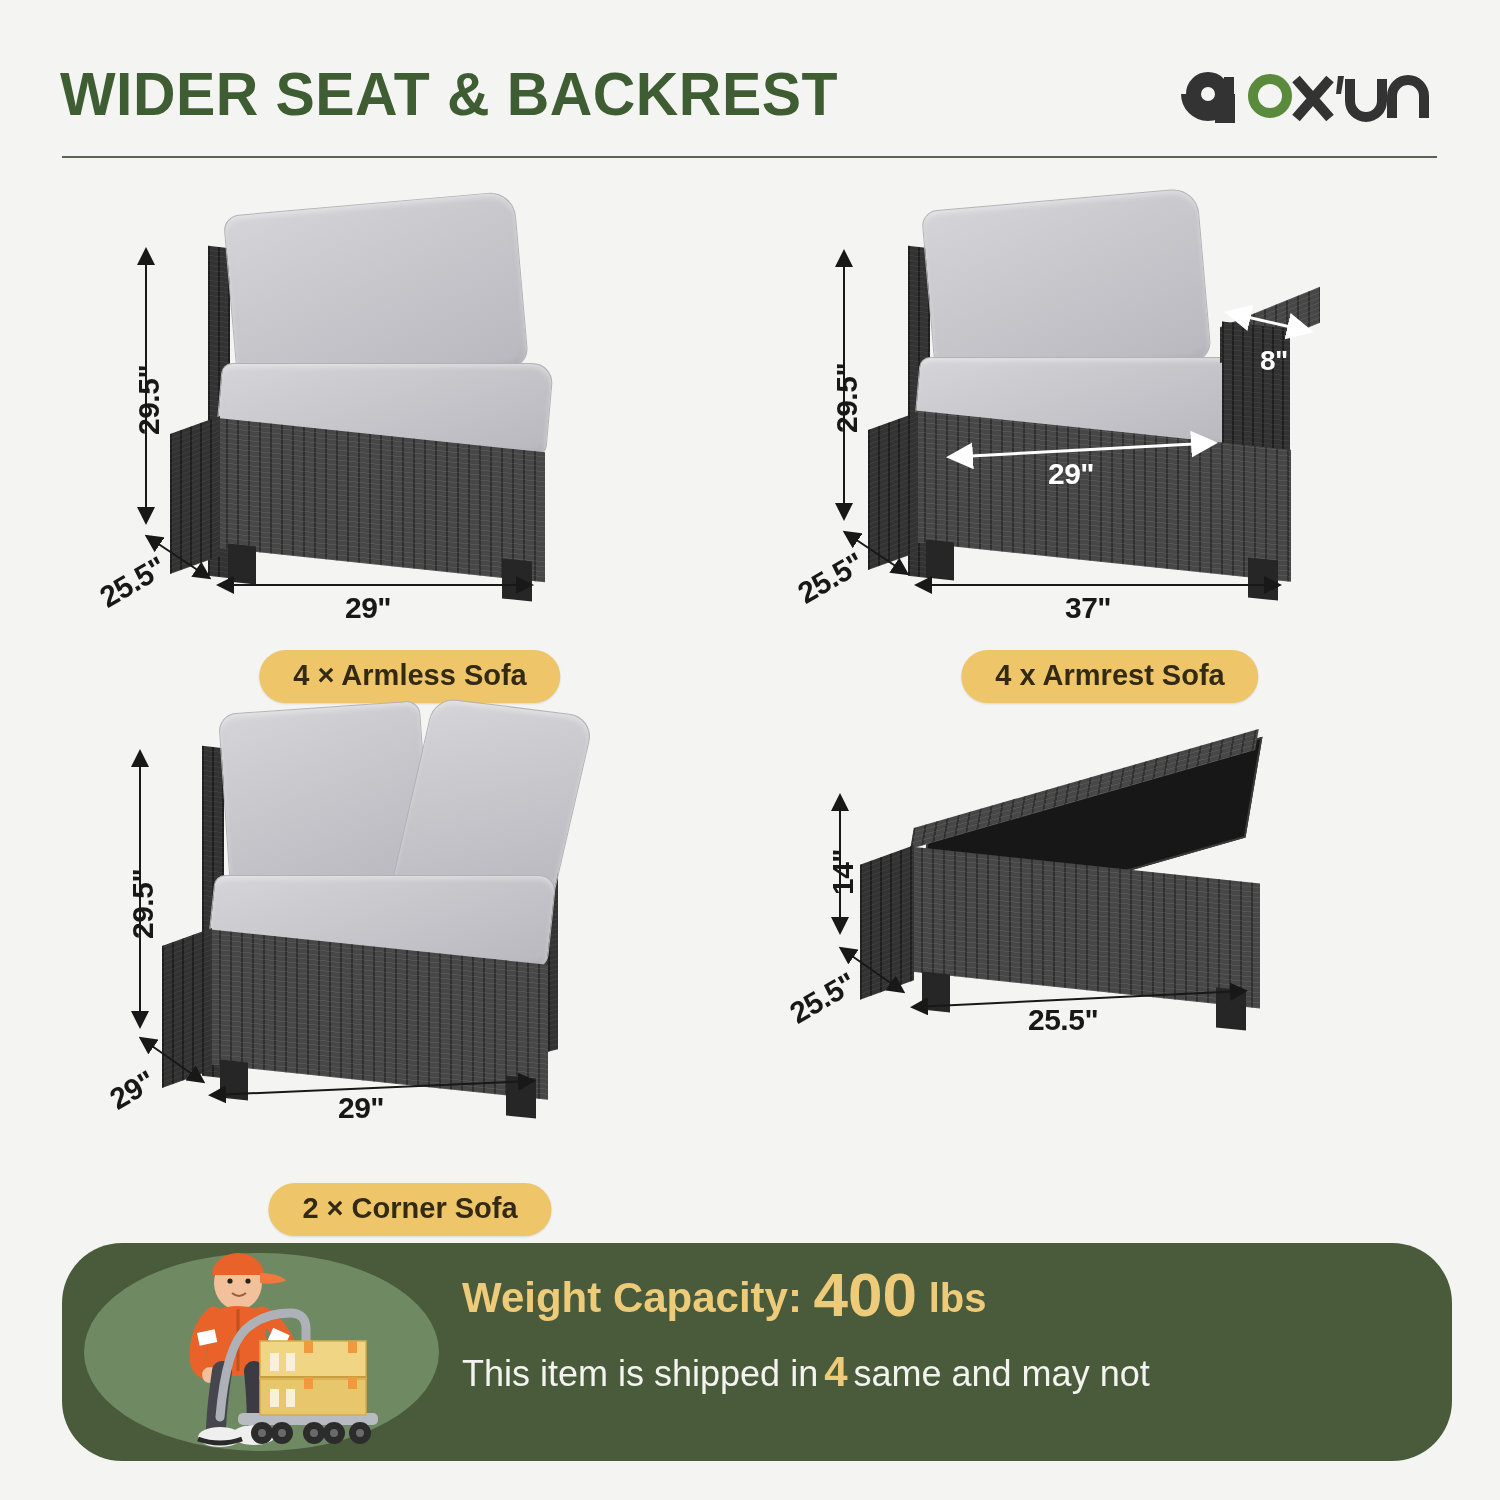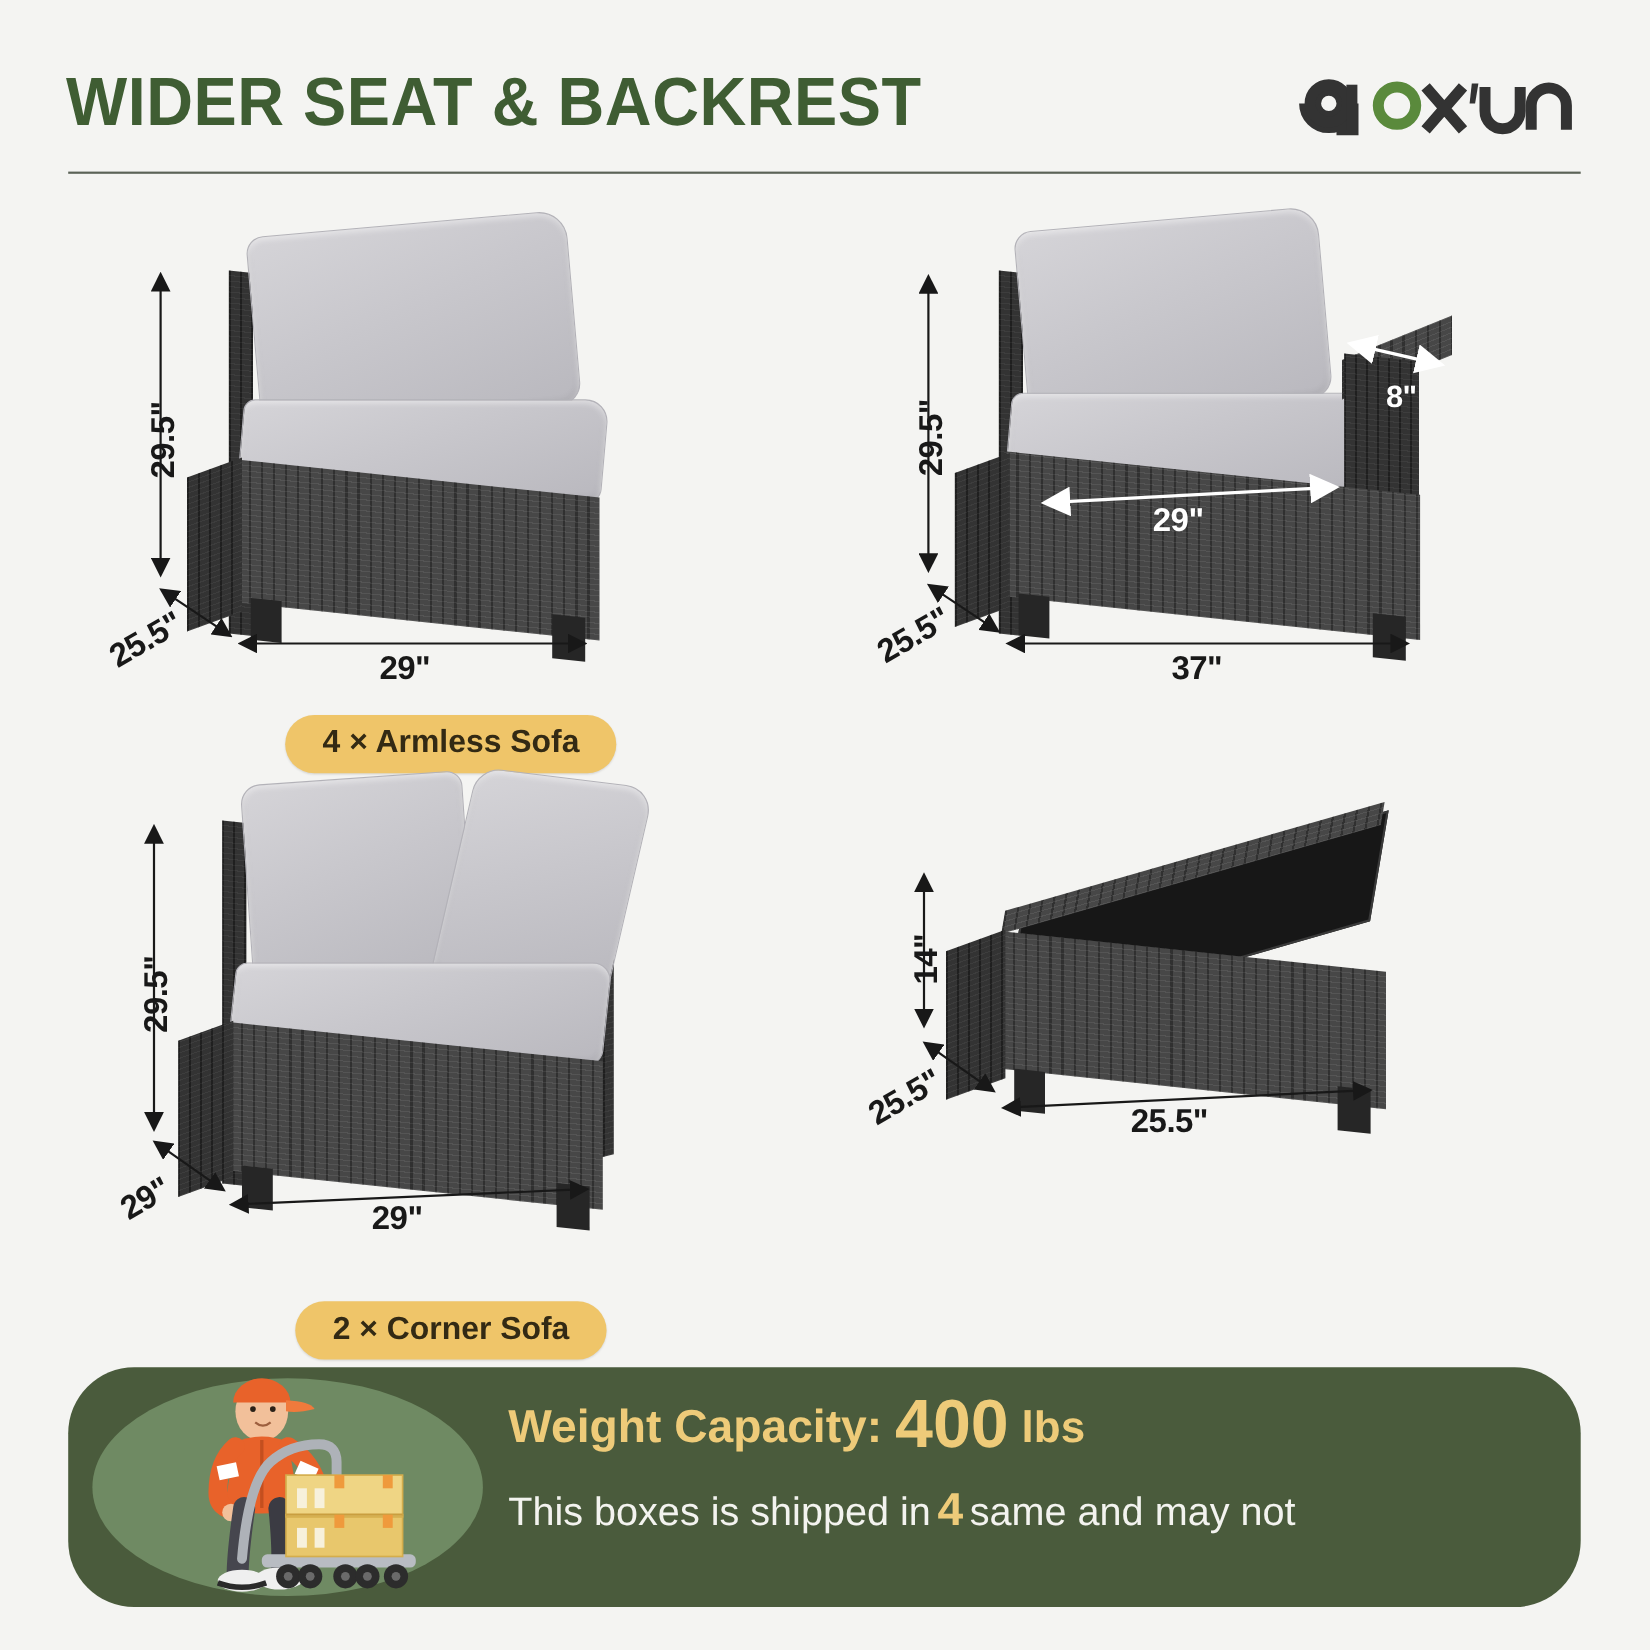--- a/index.html
+++ b/index.html
@@ -142,20 +142,21 @@
 
   
   .banner {
     position: absolute;
     left: 62px;
     top: 1243px;
     width: 1375px;
     height: 218px;
     background: #4a5b3c;
     border-radius: 60px;
+    padding-left: 15px;
   }
   .banner-ellipse {
     position: absolute;
     left: 22px;
     top: 10px;
     width: 355px;
     height: 198px;
     background: #6f8a63;
     border-radius: 50%;
   }
@@ -309,20 +310,21 @@
         <line x1="470" y1="128" x2="548" y2="146" stroke="#ffffff" stroke-width="3" marker-start="url(#wh2)" marker-end="url(#wh)"></line>
       </svg>
 
       <div class="dim vert" style="left:70px; top:248px;">29.5"</div>
       <div class="dim diag" style="left:32px; top:396px;">25.5"</div>
       <div class="dim" style="left:305px; top:406px;">37"</div>
       <div class="dim white" style="left:288px; top:272px;">29"</div>
       <div class="dim white" style="left:500px; top:160px; font-size:28px;">8"</div>
     </div>
 
+    <div class="pill pill-armrest">4 x Armrest Sofa</div>
   </div>
 
   <div class="cell cell-corner">
     <div class="figure">
 
       <div class="furn wicker-side" style="left:142px; top:52px; width:22px; height:330px; transform:skewY(6deg);"></div>
 
       <div class="furn wicker-side" style="left:468px; top:68px; width:30px; height:290px; transform:skewY(-14deg);"></div>
 
       <div class="furn cushion" style="left:164px; top:12px; width:200px; height:180px; border-radius:18px 14px 12px 16px; transform: rotate(-4deg);"></div>
@@ -461,16 +463,16 @@
     </svg>
   </div>
 
   <div class="banner-text">
     <div class="wc-line">
       <span>Weight Capacity:</span>
       <span class="big">400</span>
       <span class="lbs">lbs</span>
     </div>
     <div class="ship-line">
-      <span>This boxes is shipped in</span><span class="num">4</span><span>same and may not</span><br>
+      <span>This item is shipped in</span><span class="num">4</span><span>same and may not</span><br>
     </div>
   </div>
 </div>
 
 </body></html>

